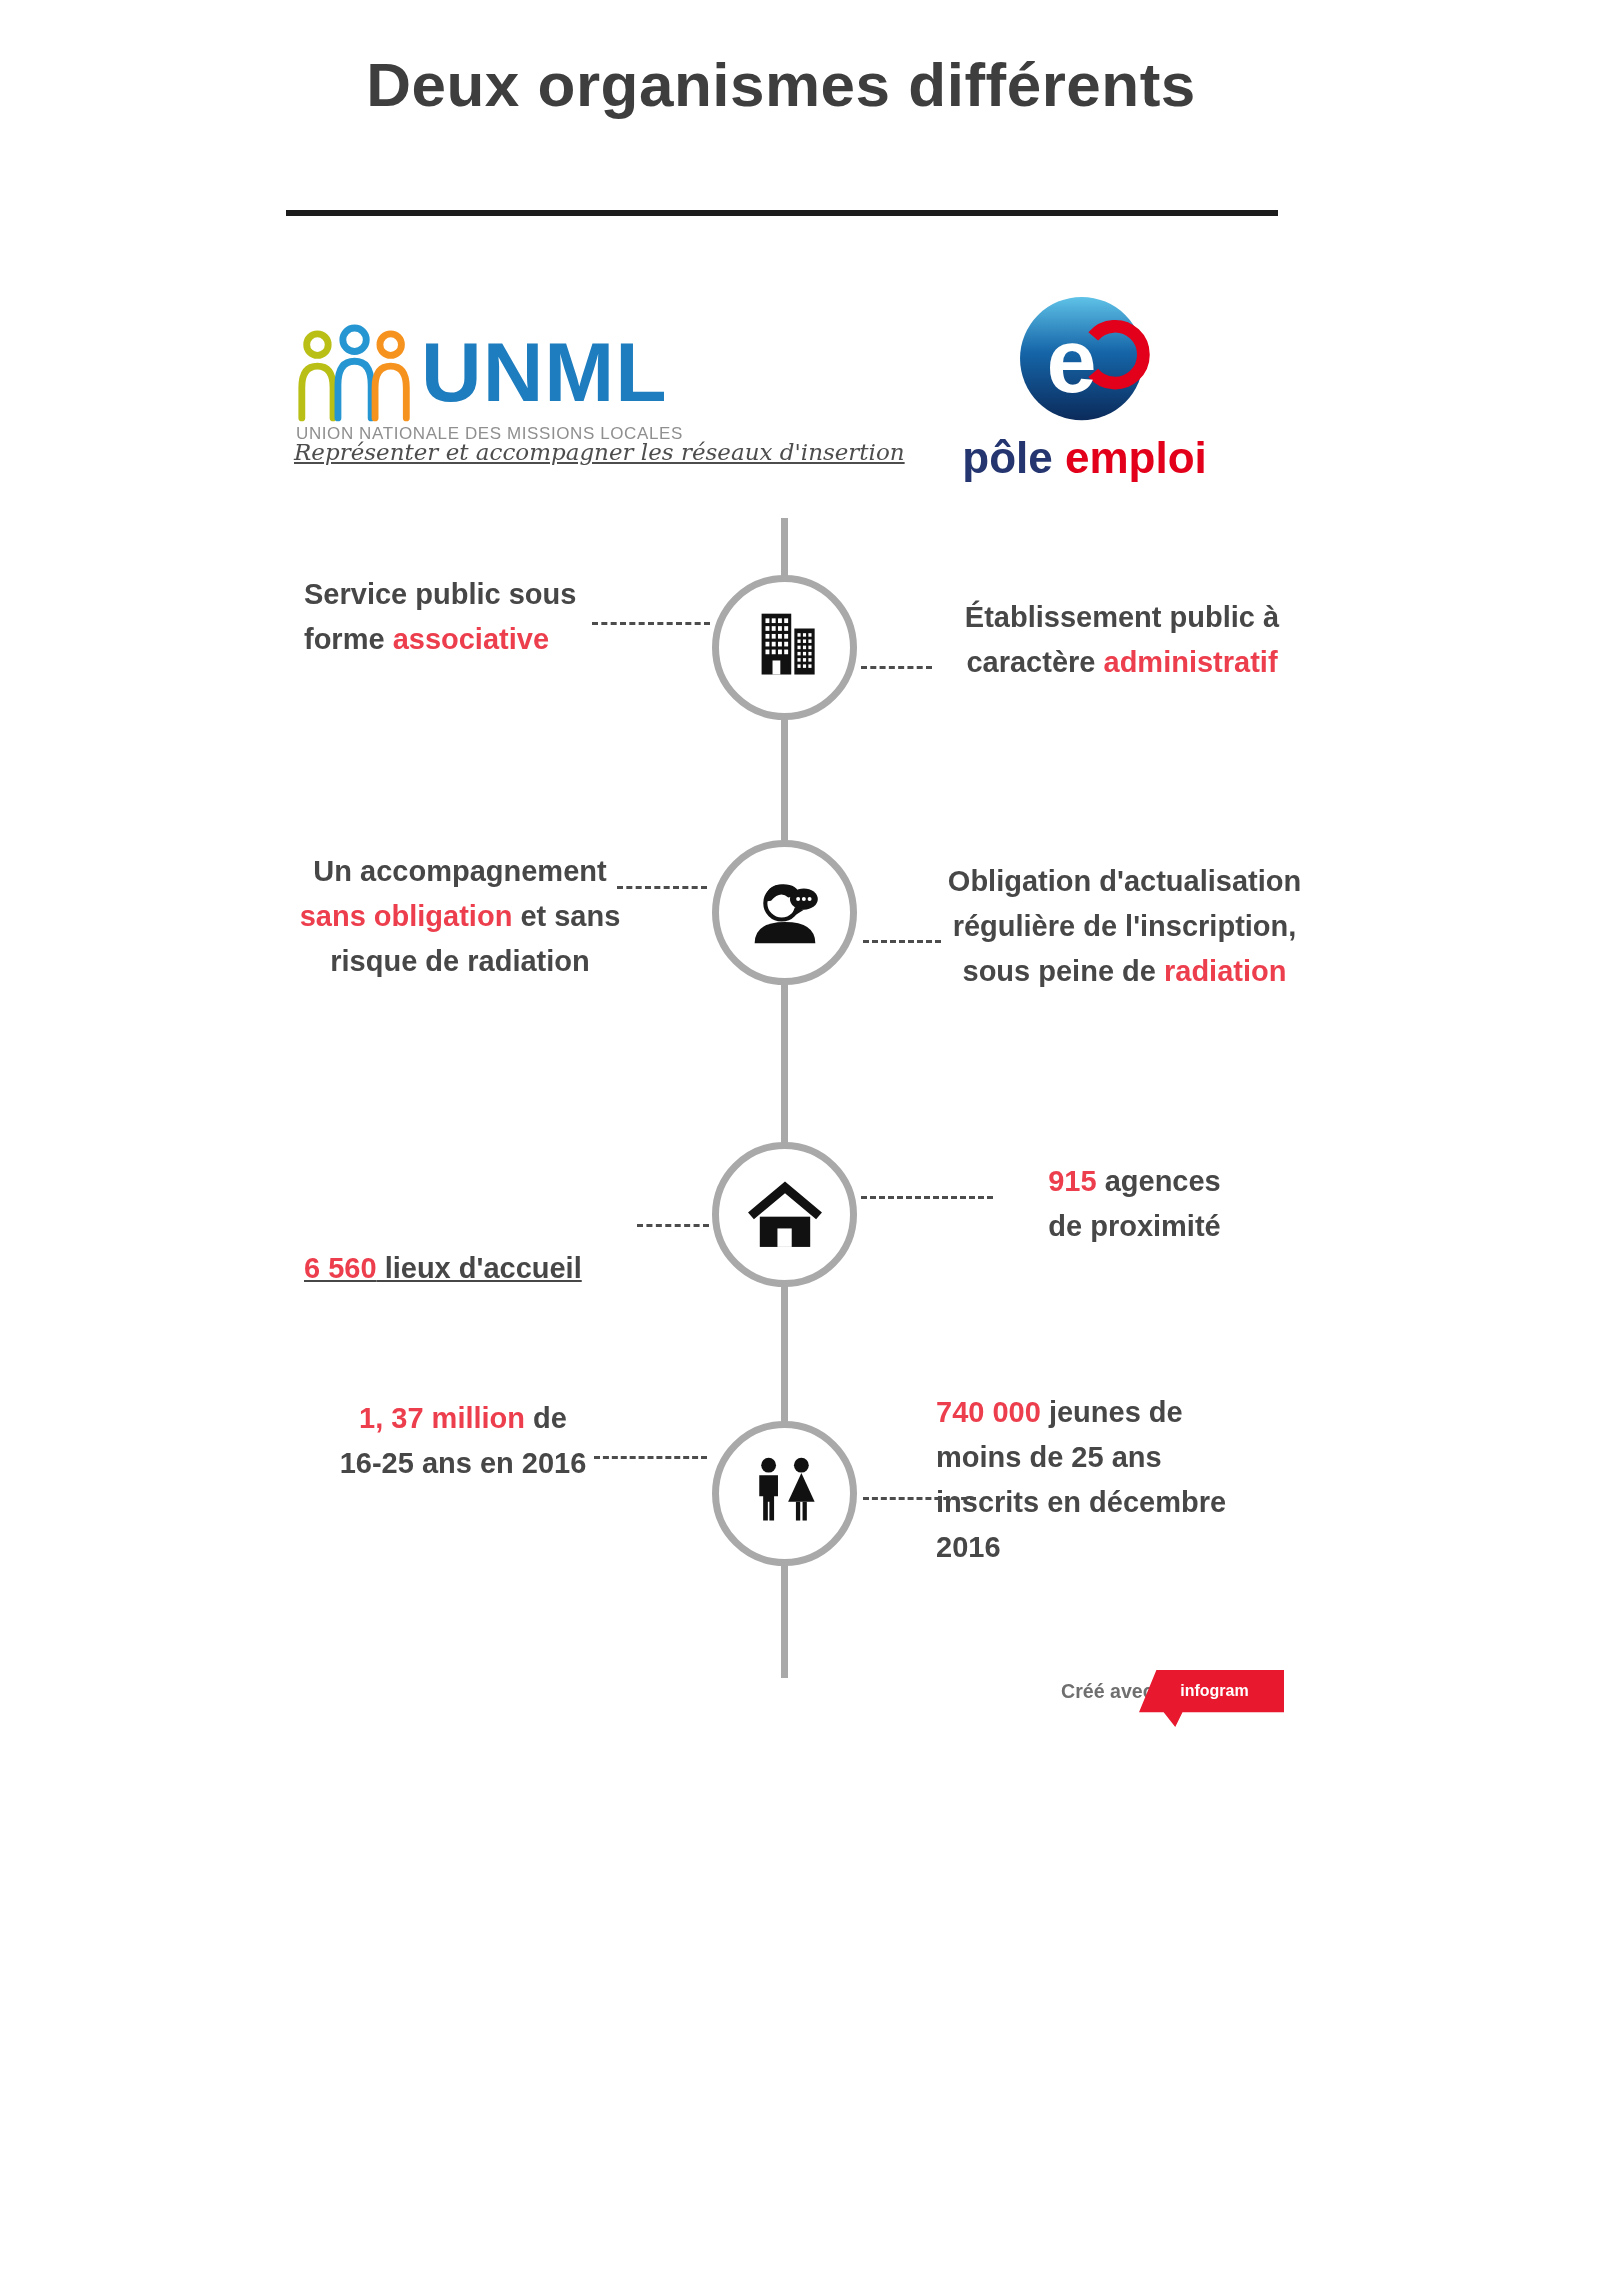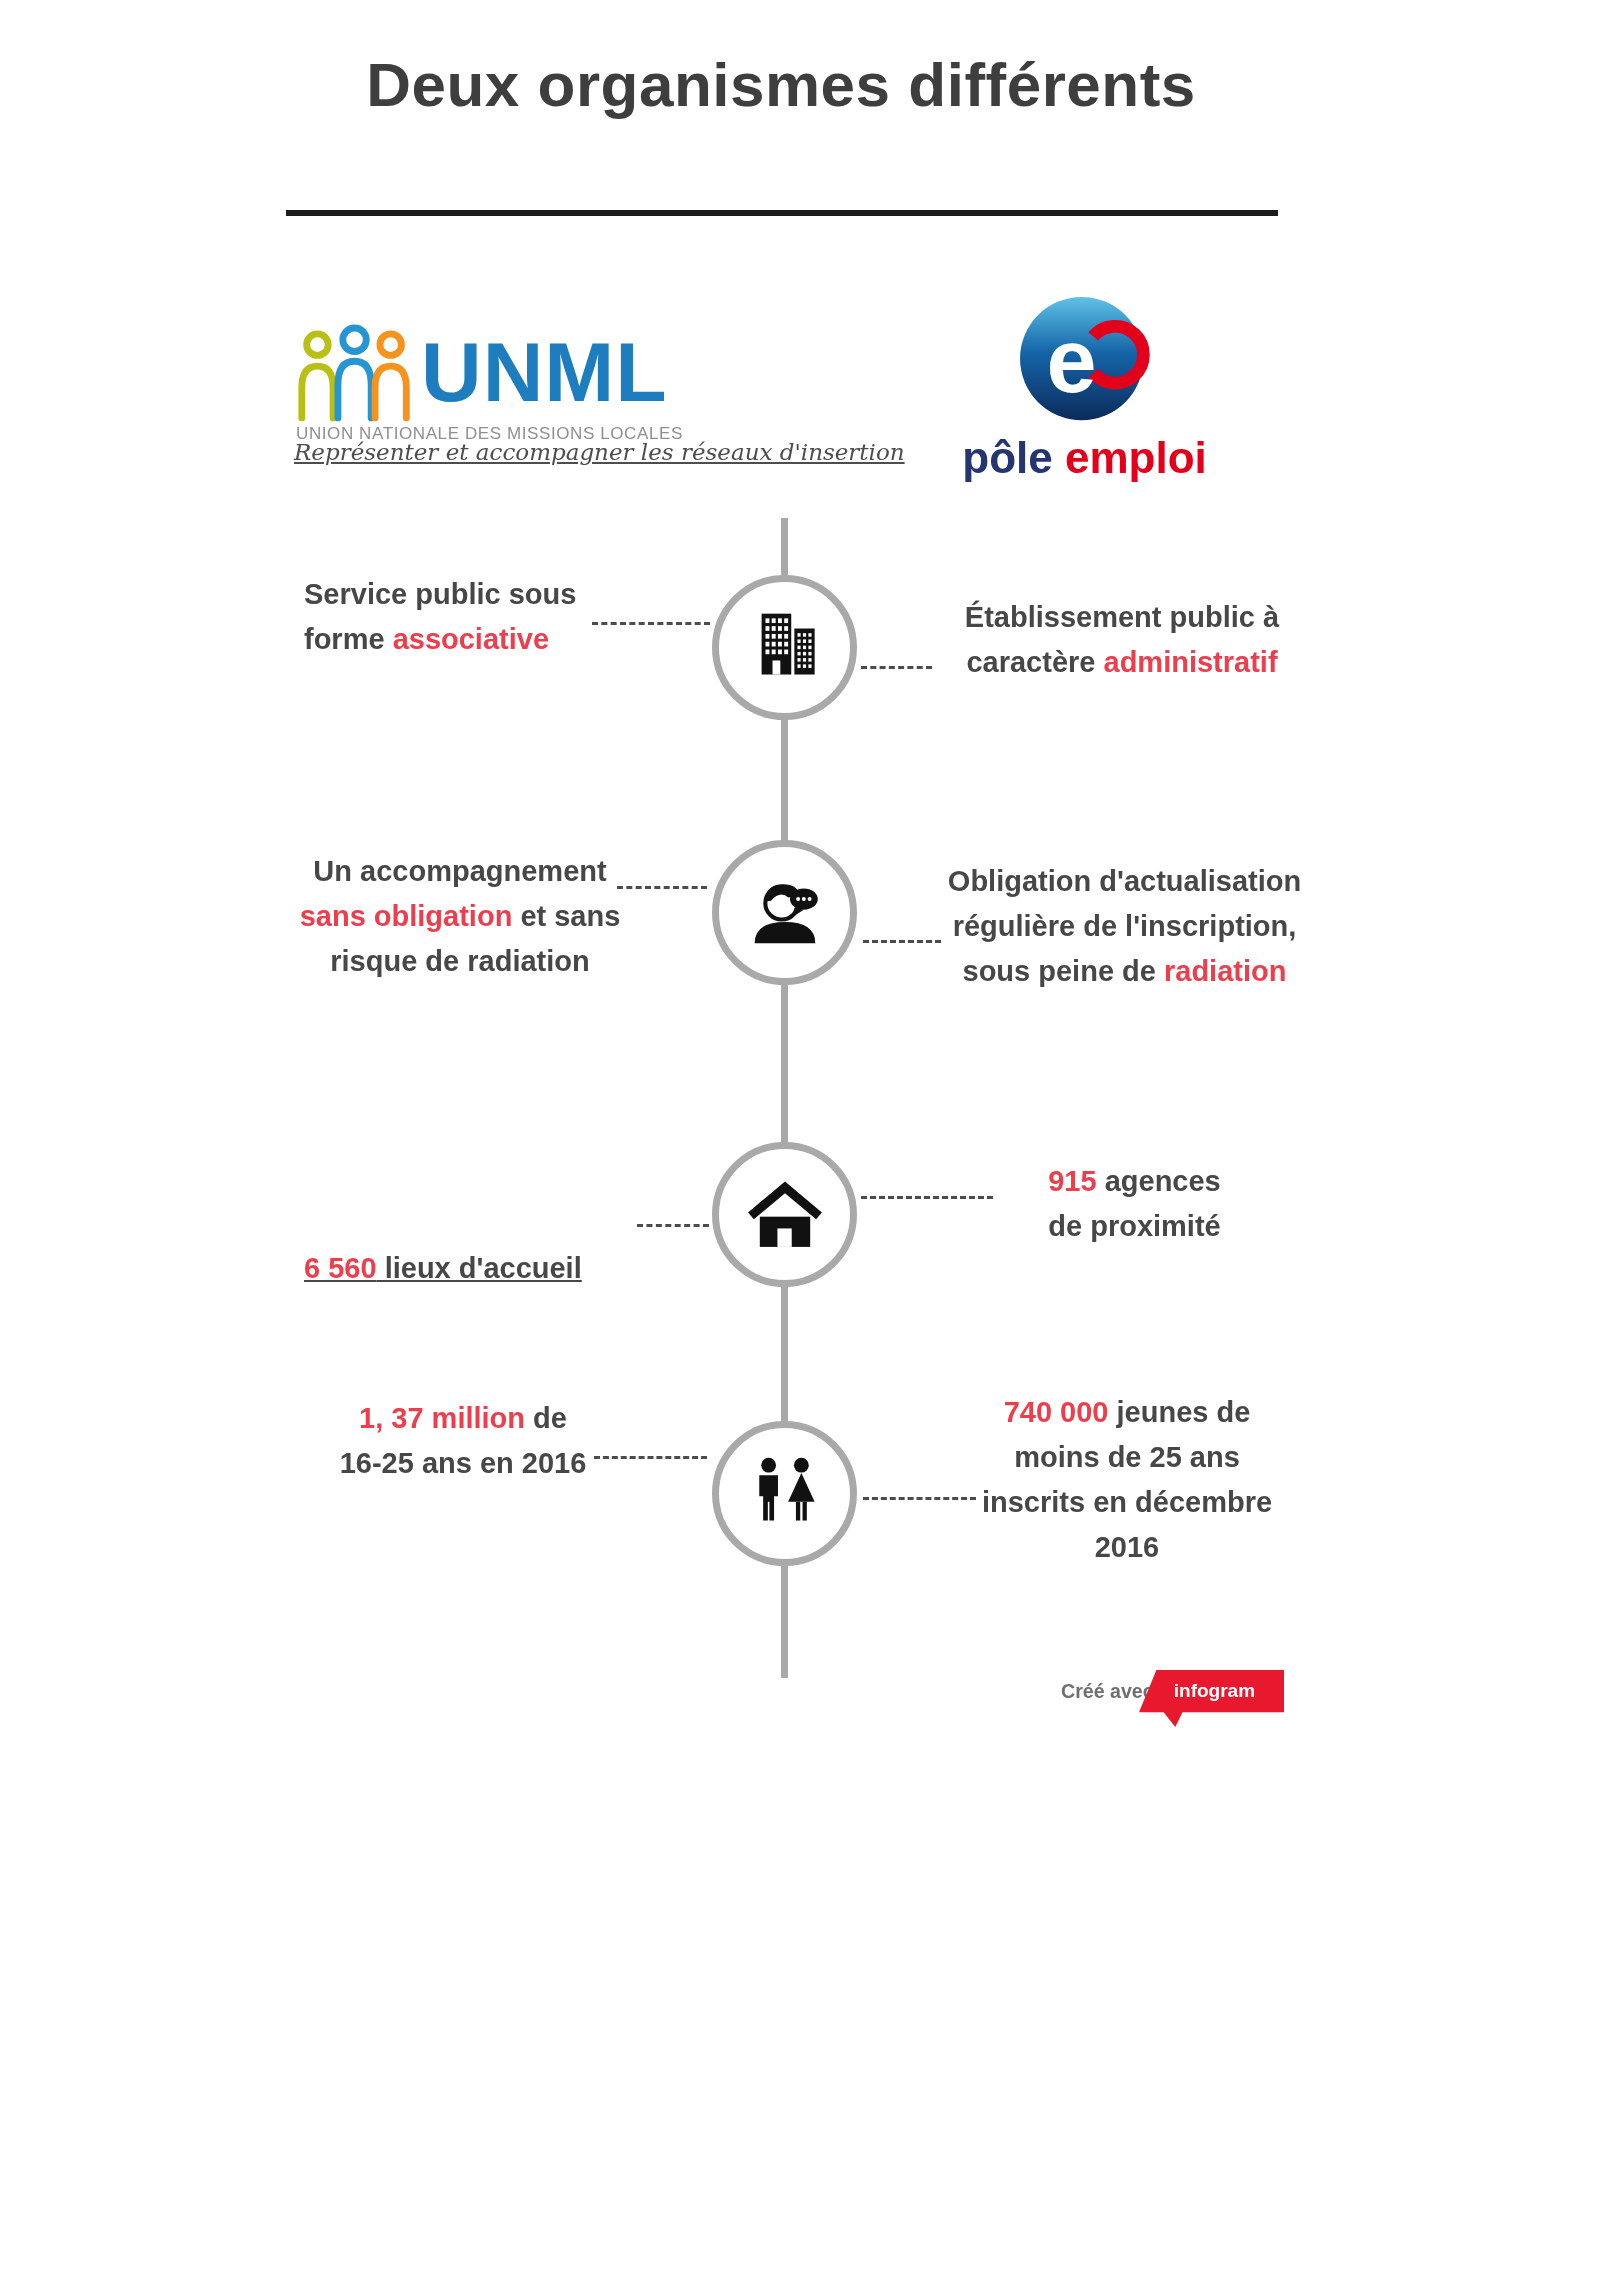--- a/index.html
+++ b/index.html
@@ -44,27 +44,27 @@
   .tb{position:absolute;font-size:29px;font-weight:bold;color:#474747;line-height:45px;}
   .tb .ln{white-space:nowrap;}
   .tb .red{color:#ed3e4d;}
   .t1l{left:304px;top:572px;width:294px;text-align:left;}
   .t1r{left:931px;top:595px;width:382px;text-align:center;}
   .t2l{left:274px;top:849px;width:372px;text-align:center;}
   .t2r{left:931px;top:859px;width:387px;text-align:center;}
   .t3l{left:304px;top:1246px;width:314px;text-align:left;text-decoration:underline;}
   .t3r{left:1017px;top:1137px;width:235px;text-align:center;margin-top:22px;}
   .t4l{left:279px;top:1396px;width:368px;text-align:center;}
-  .t4r{left:936px;top:1390px;width:382px;text-align:center;}
+  .t4r{left:936px;top:1390px;width:382px;text-align:left;}
 
   
   .created-with{position:absolute;left:1061px;top:1680px;font-size:19.6px;font-weight:bold;color:#6f6f6f;}
   .infogram-flag{position:absolute;left:1139px;top:1670px;width:145px;height:57px;background:#e8192e;
       clip-path:polygon(12% 0%,100% 0%,100% 74%,30% 74%,25% 100%,17% 74%,0% 74%);
-      color:#fff;font-size:19px;font-weight:bold;text-align:center;line-height:41px;
+      color:#fff;font-size:16px;font-weight:bold;text-align:center;line-height:41px;
       padding-left:5.9px;box-sizing:border-box;cursor:pointer;}
 </style>
 </head>
 <body>
 
 <div id="page">
 
   <div class="title">Deux organismes différents</div>
   <div class="title-underline"></div>
 

